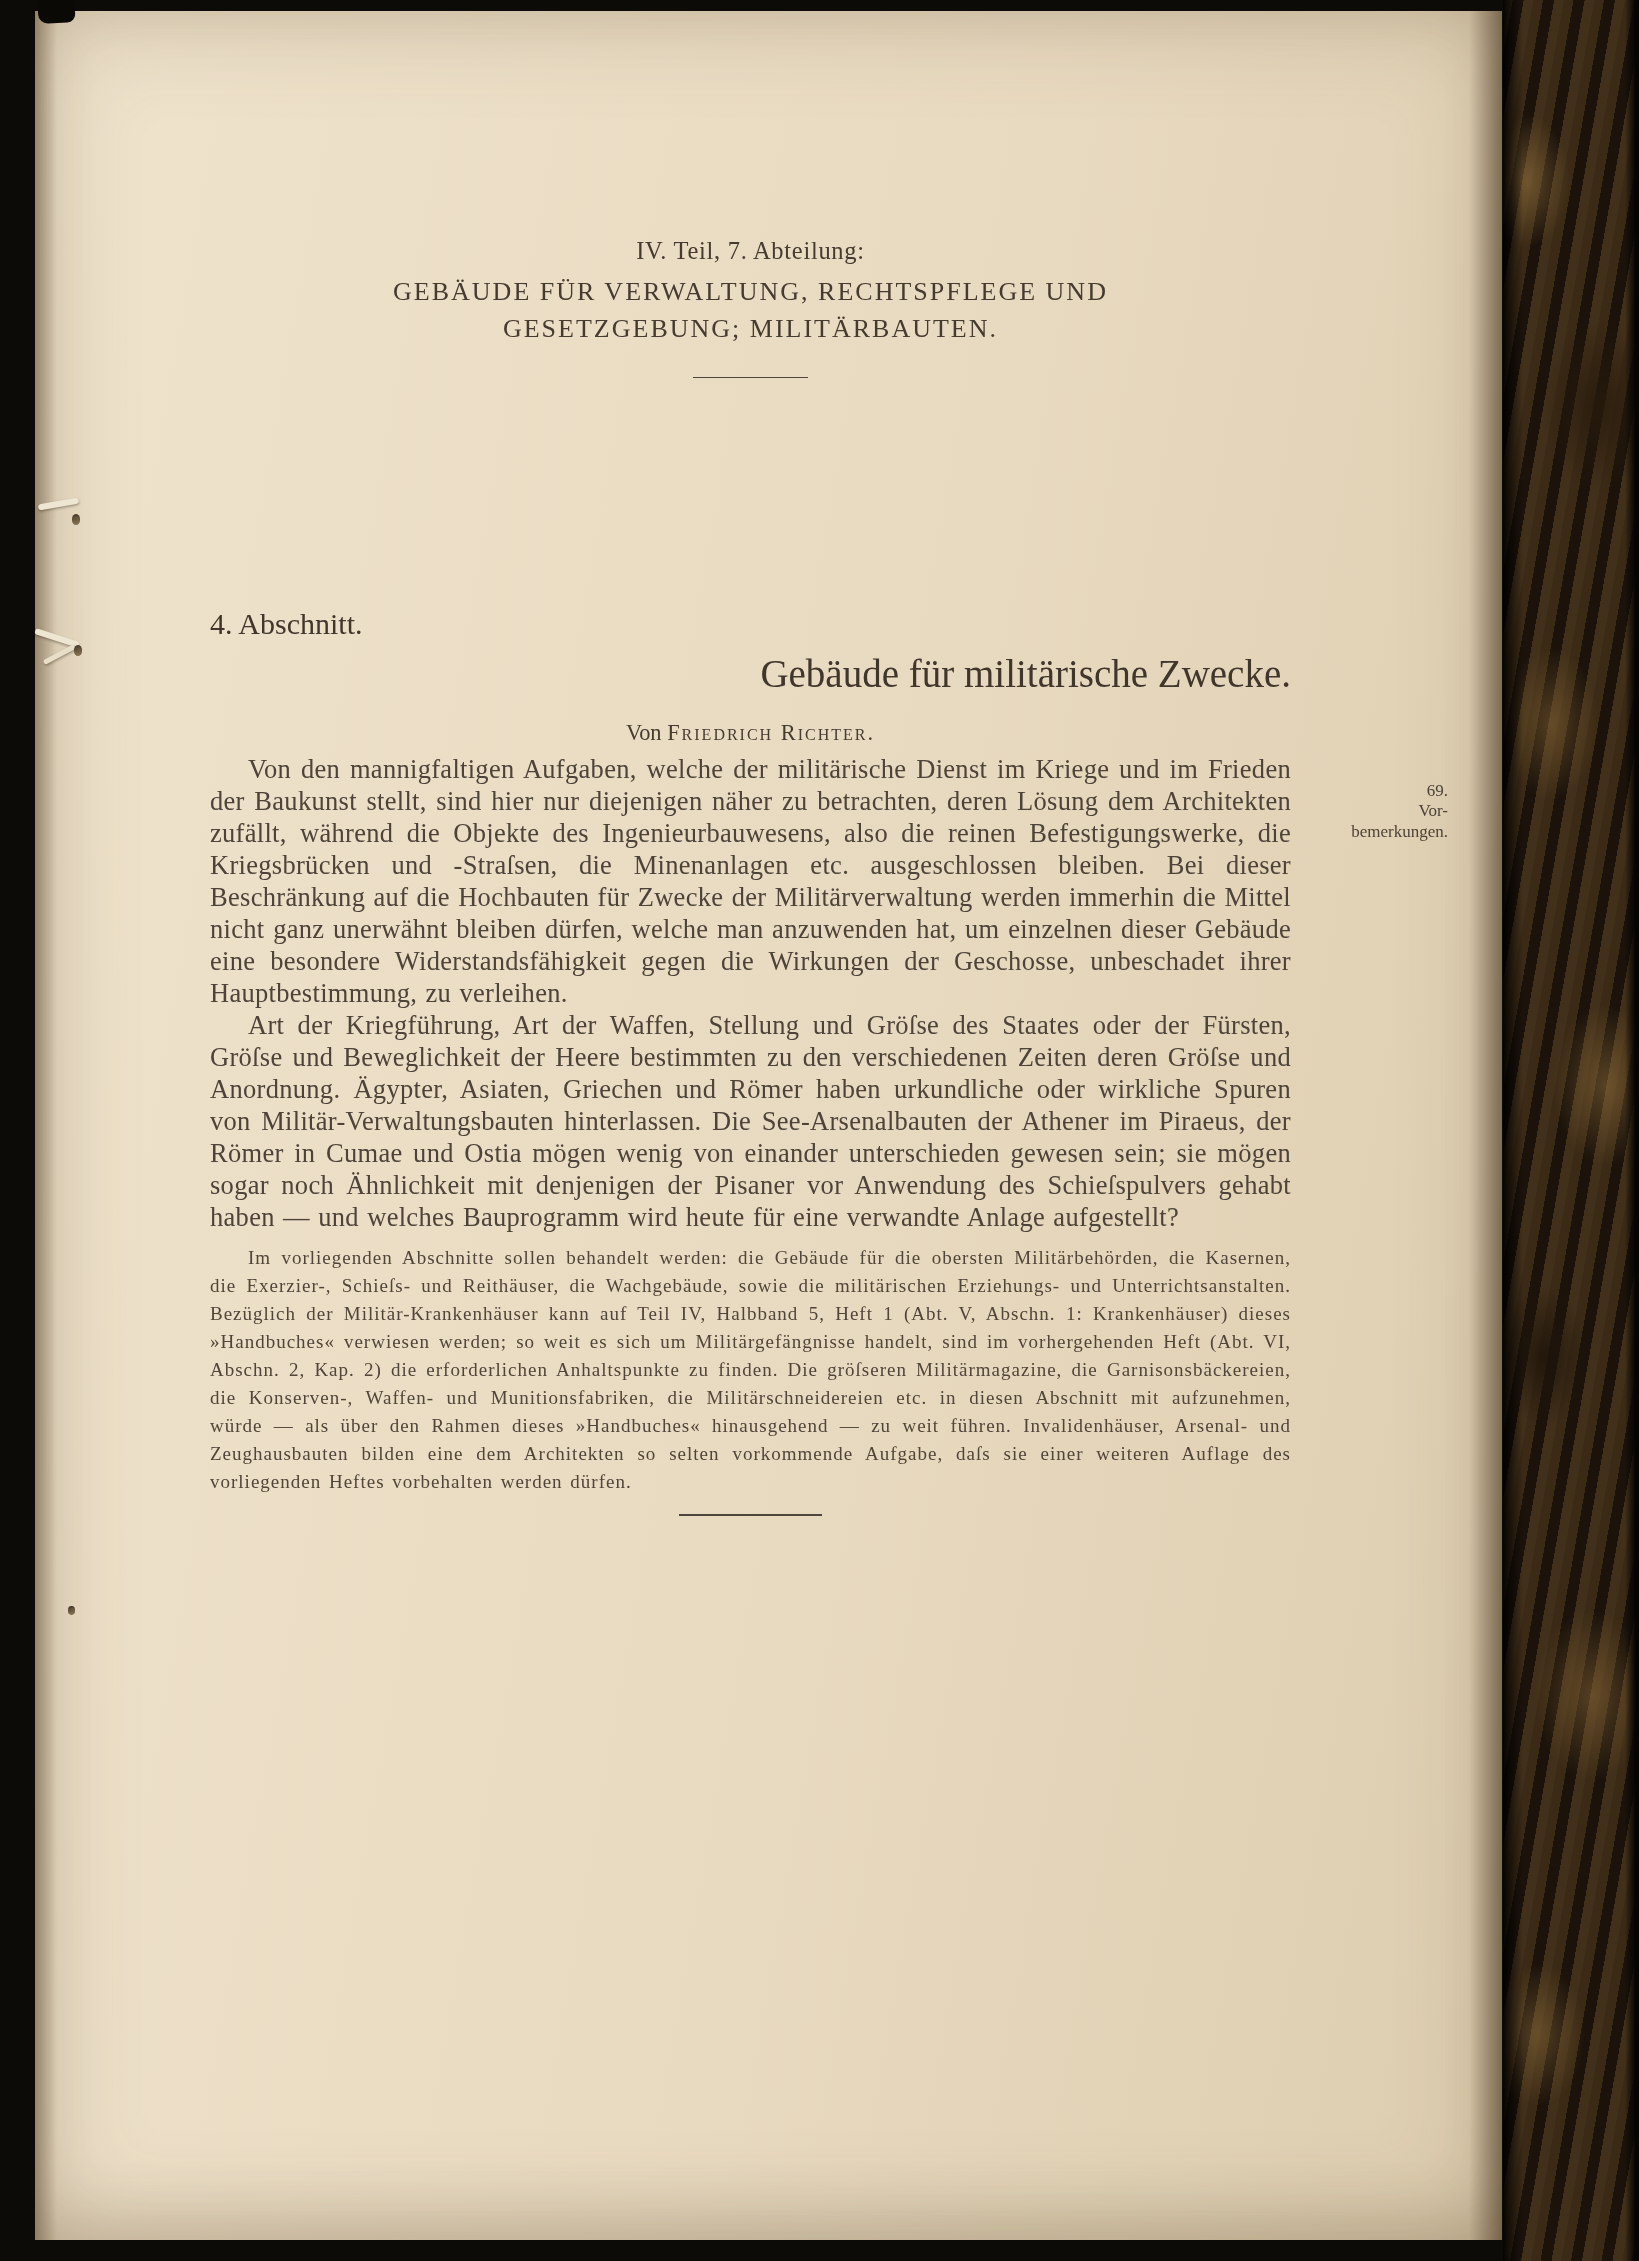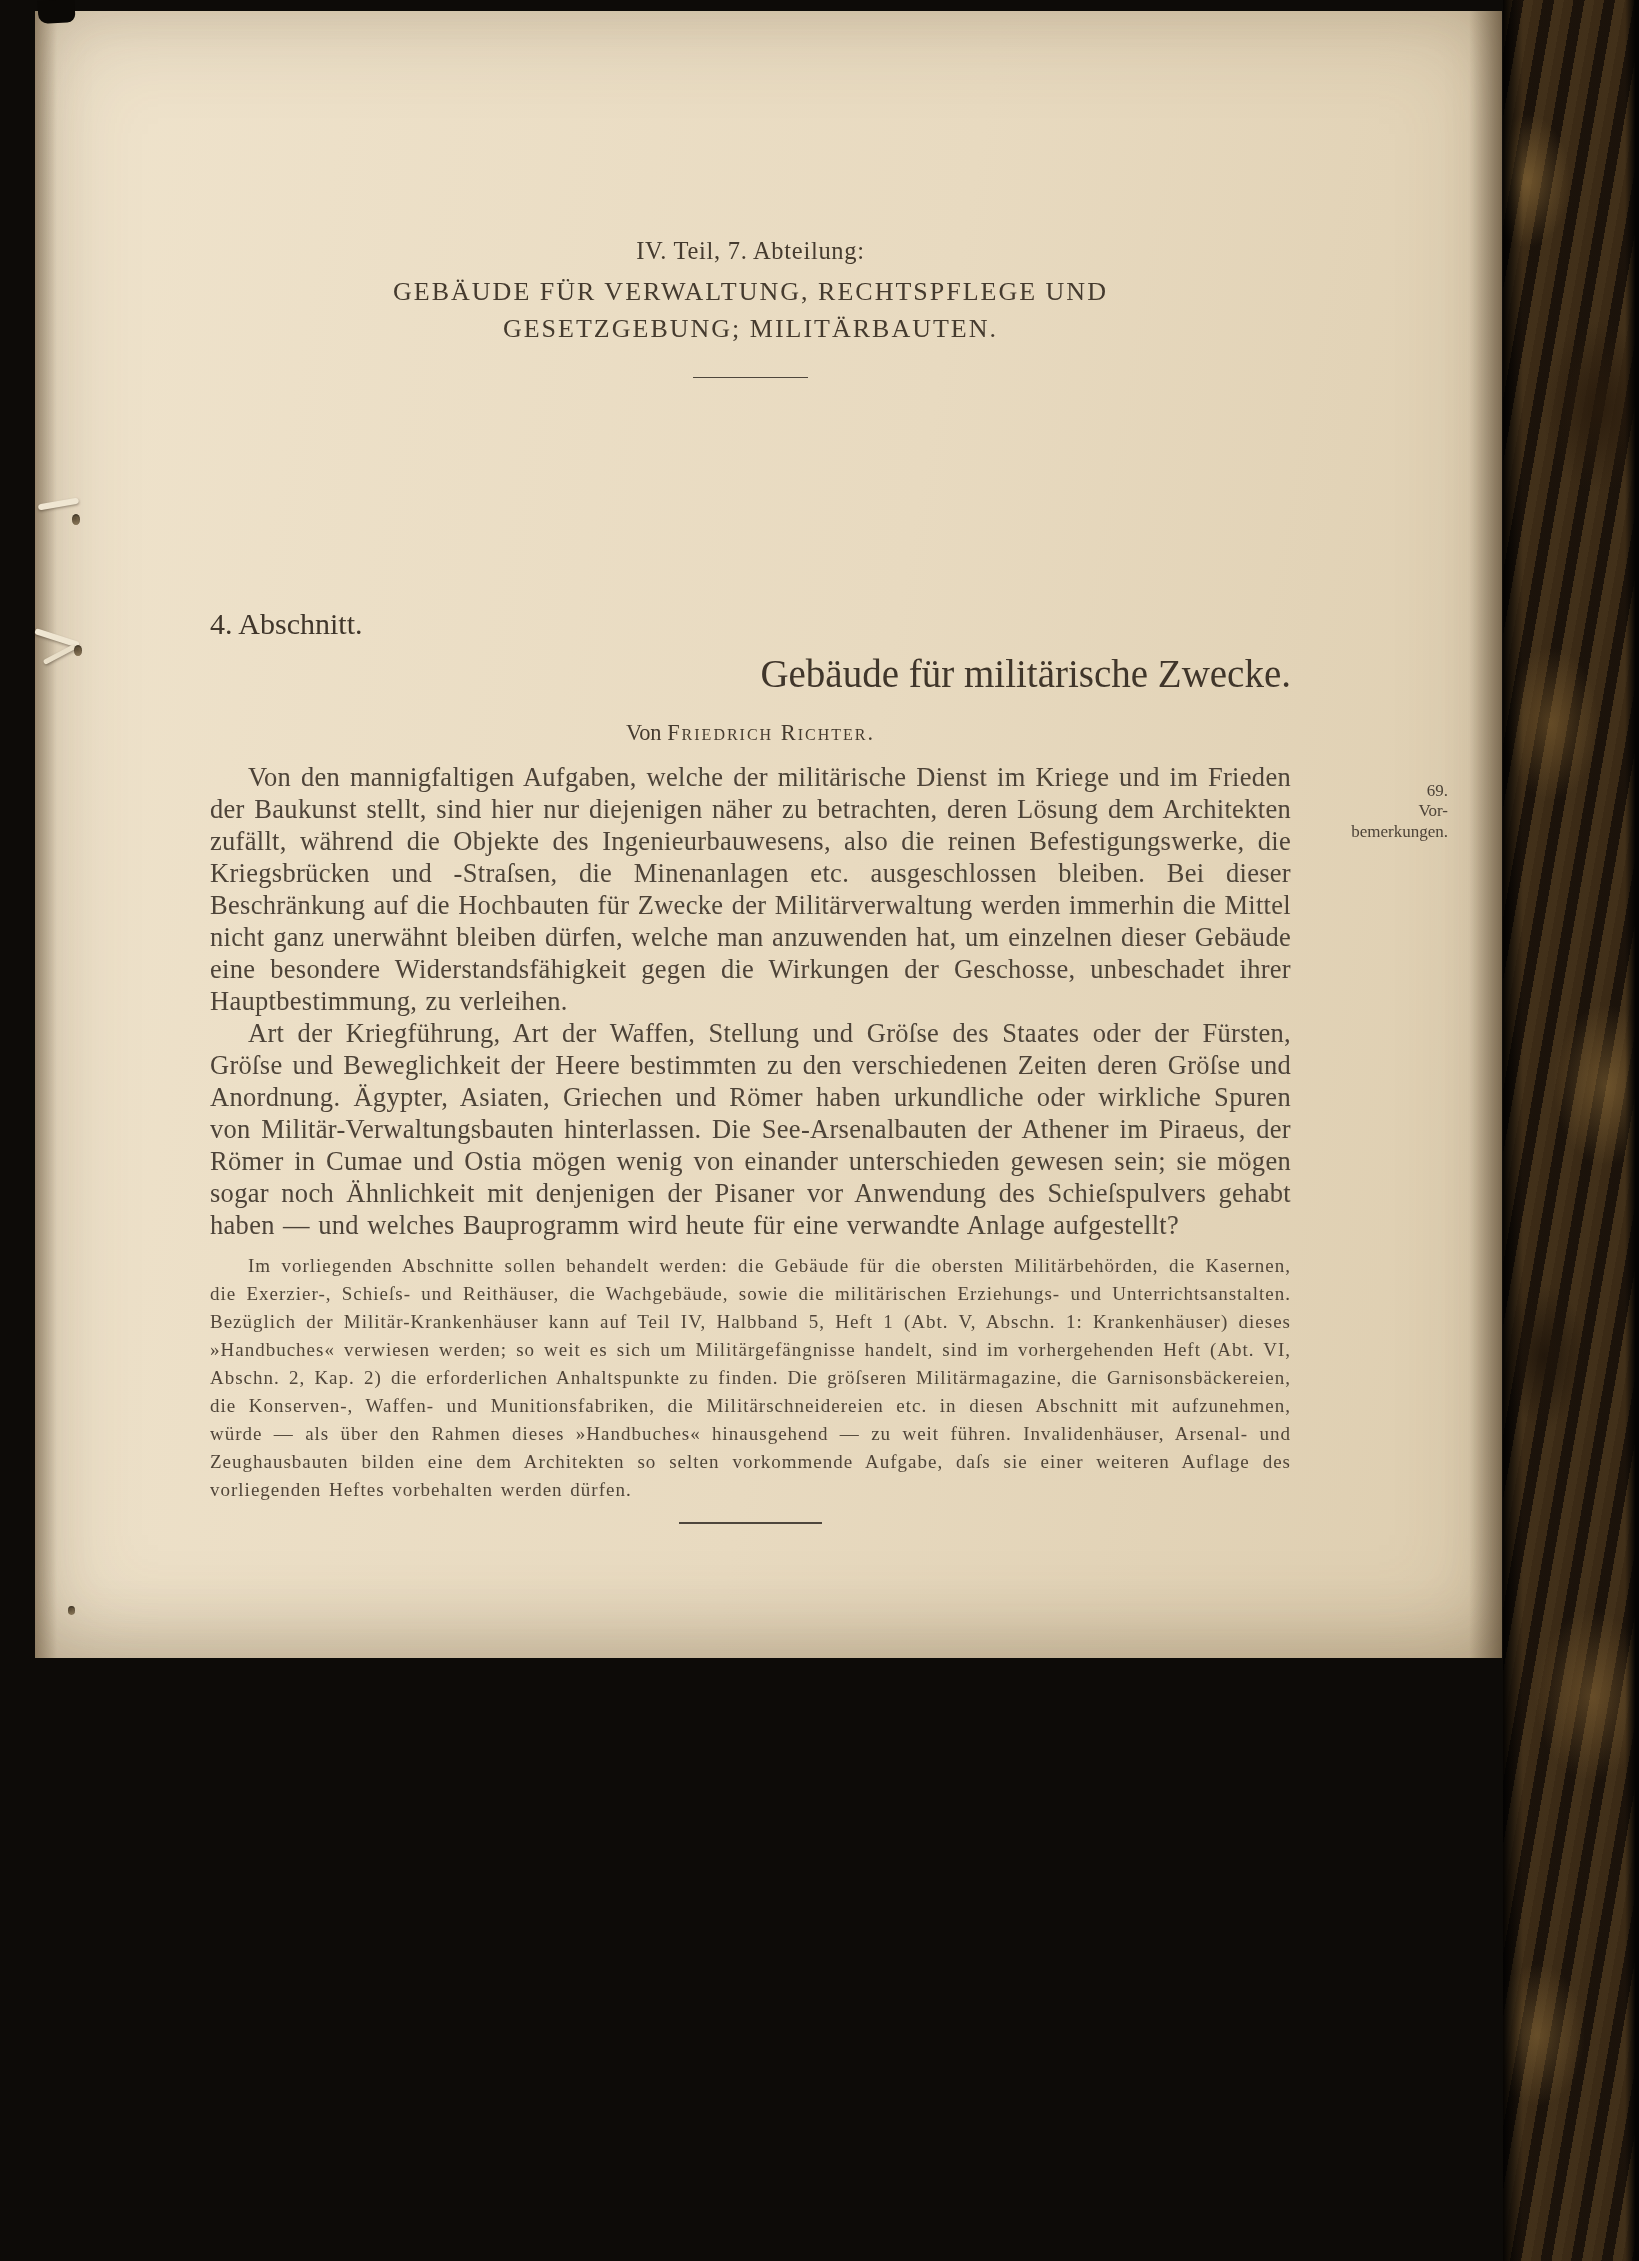--- a/index.html
+++ b/index.html
@@ -8,21 +8,21 @@
     position: relative;
     background: #0d0b08;
     overflow: hidden;
     font-family: "Liberation Serif", "DejaVu Serif", serif;
   }
 
   
   .paper {
     position: absolute;
     left: 35px; top: 11px;
-    width: 1467px; height: 1647px;
+    width: 1467px; height: 2229px;
     background: linear-gradient(100deg, #efe3cc 0%, #e8dac0 55%, #ddcdaf 100%);
   }
   .paper::before { 
     content: ""; position: absolute; left: 0; top: 0; bottom: 0; width: 22px;
     background: linear-gradient(90deg, rgba(97,78,52,.5), rgba(97,78,52,0));
   }
   .paper::after { 
     content: ""; position: absolute; right: 0; top: 0; bottom: 0; width: 33px;
     background: linear-gradient(270deg, rgba(66,48,27,.55), rgba(66,48,27,0));
   }
@@ -101,21 +101,21 @@
   .section-title {
     margin-top: 6.8px; text-align: right;
     font-size: 39px; line-height: 48px; color: #40362b;
   }
   .byline {
     margin-top: 21px; text-align: center;
     font-size: 22.4px; line-height: 28.5px; color: #453b2f;
   }
   .byline .smallcaps { font-variant: small-caps; letter-spacing: 2px; }
 
-  .body-flow { margin-top: 14px; }
+  .body-flow { margin-top: 6px; }
   .para {
     margin: 0; font-size: 26.5px; line-height: 32px;
     text-align: justify; text-indent: 38px;
     letter-spacing: 0.3px; word-spacing: 1.4px; color: #4d4338;
   }
   .small-para {
     margin: 11px 0 0 0; font-size: 19px; line-height: 28px;
     text-align: justify; text-indent: 38px;
     letter-spacing: 1px; word-spacing: 2px; color: #504539;
   }

